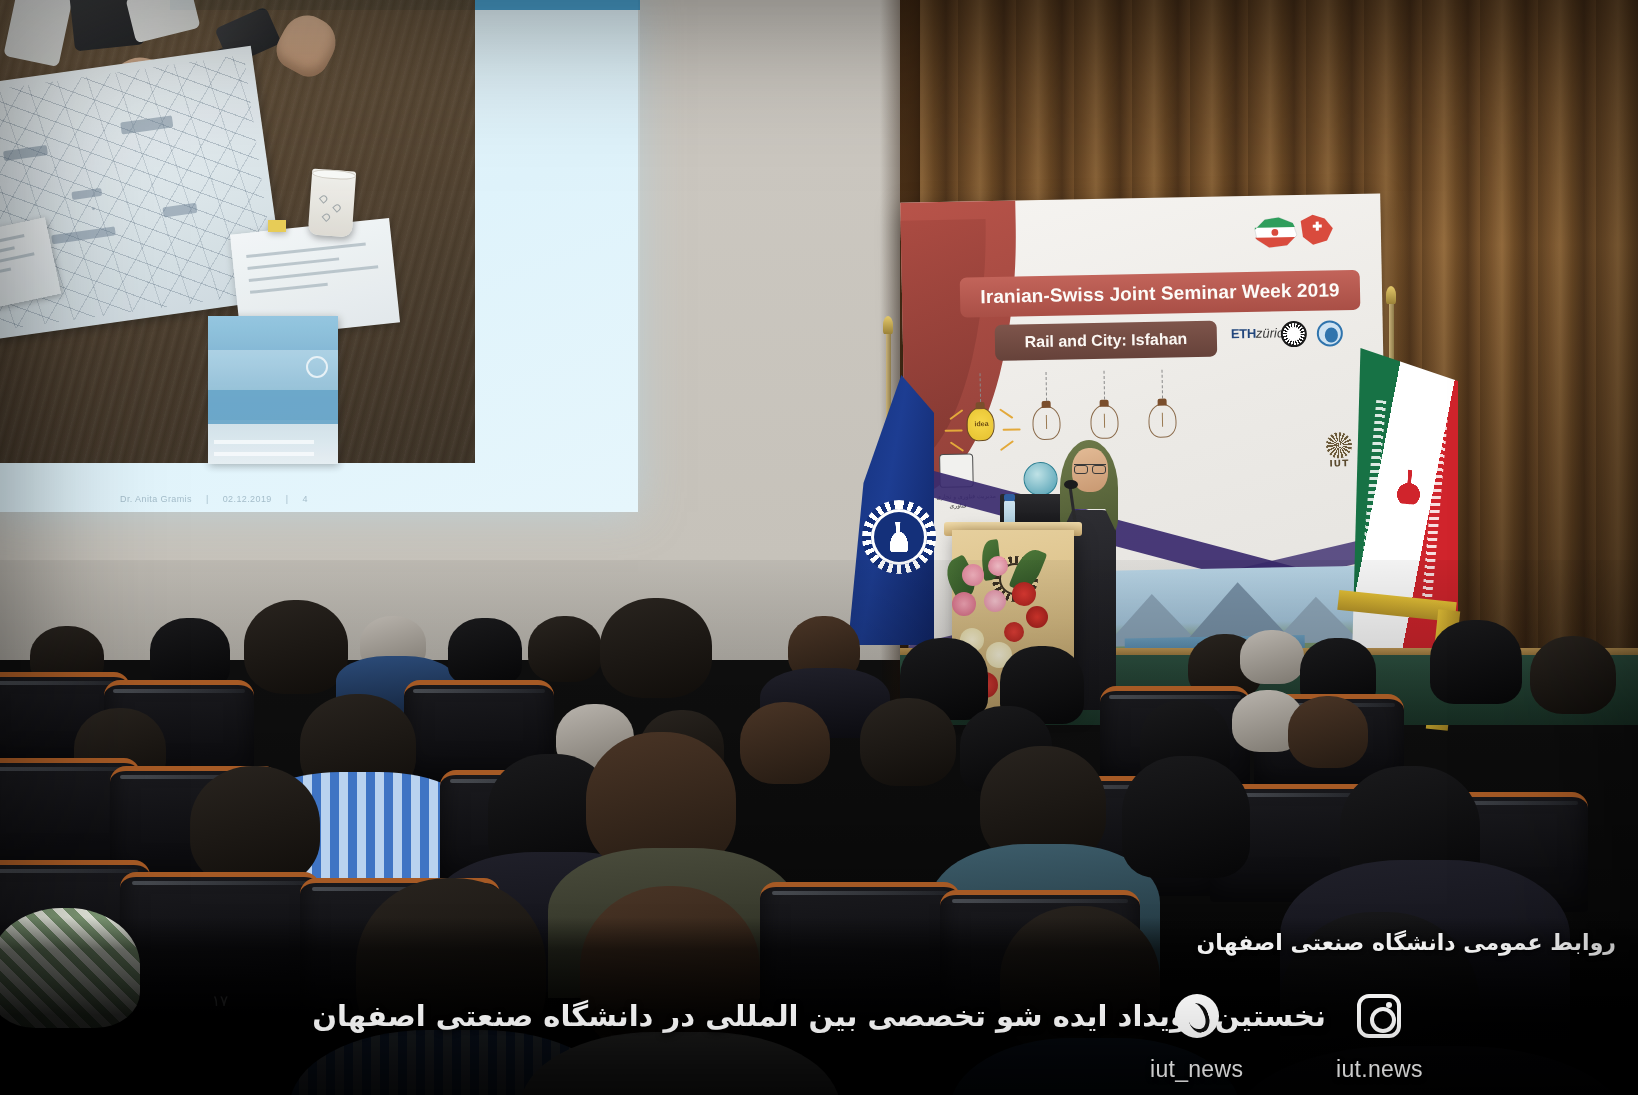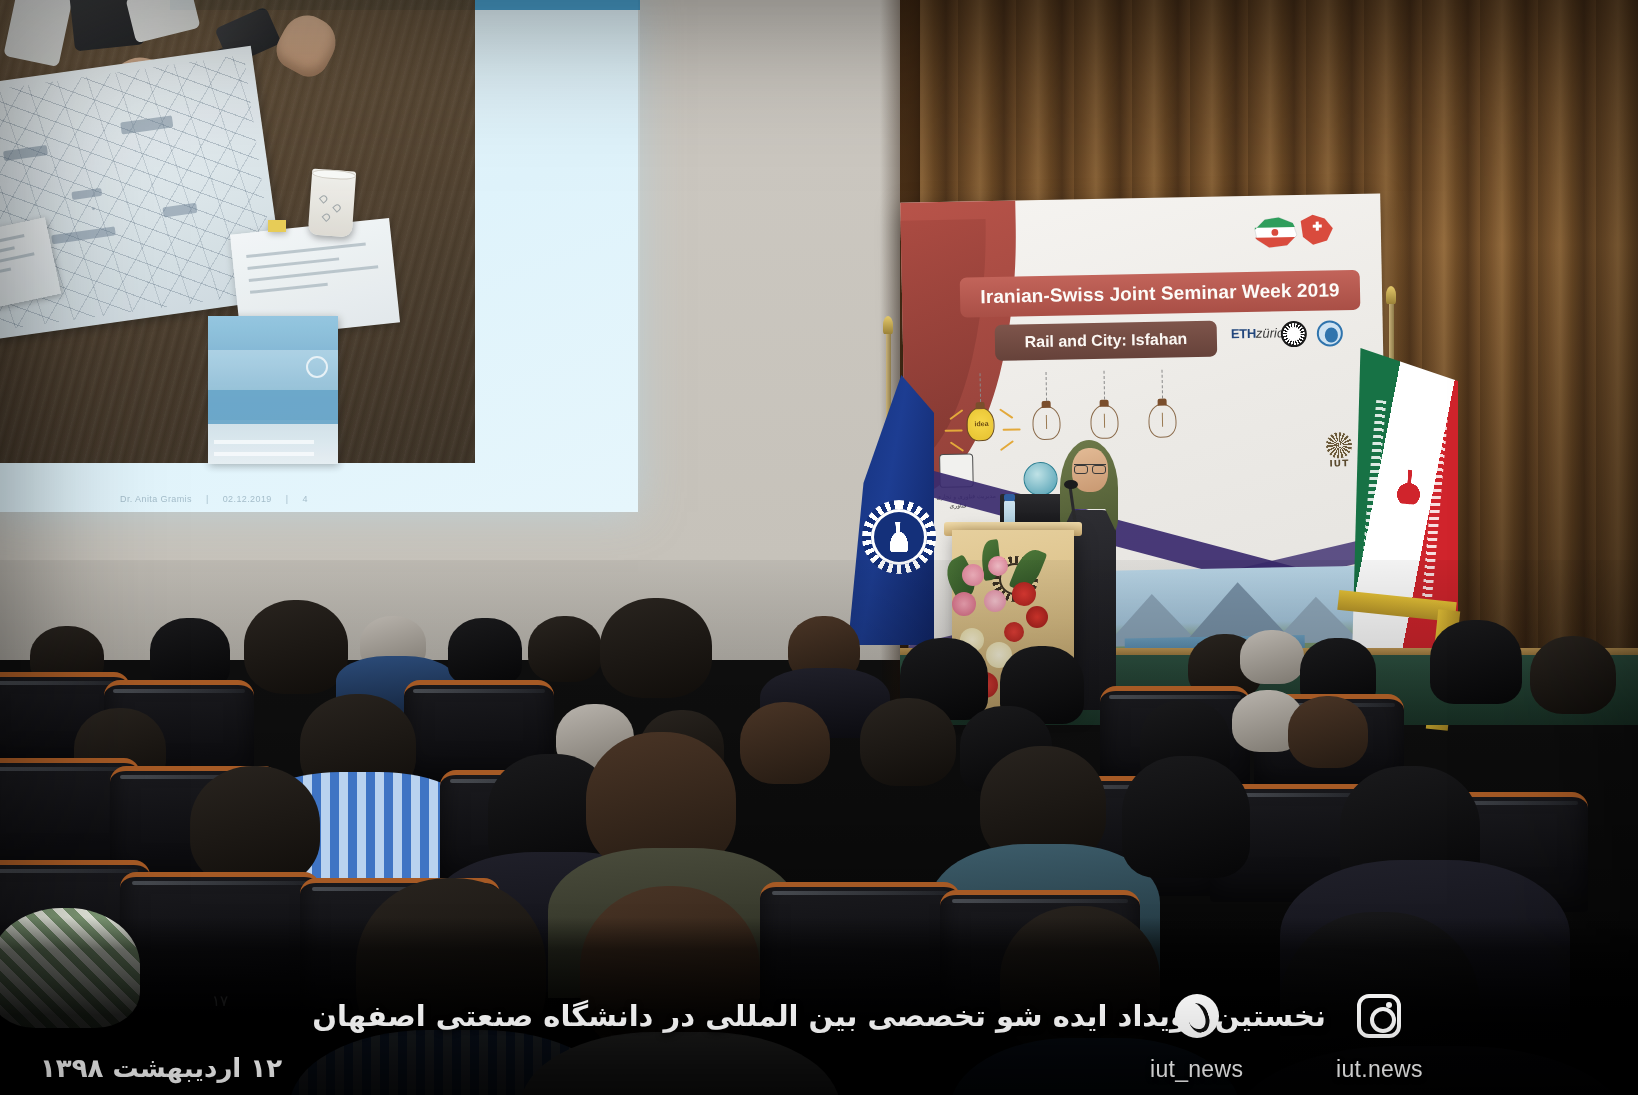--- a/index.html
+++ b/index.html
@@ -865,22 +865,22 @@
     <div class="shoulders shirt-stripe" style="left:290px;top:470px;width:330px;height:180px;"></div>
     <div class="head brown" style="left:580px;top:326px;width:180px;height:170px;"></div>
     <div class="shoulders shirt-white" style="left:520px;top:472px;width:320px;height:180px;"></div>
     <div class="head dark" style="left:1000px;top:346px;width:160px;height:150px;"></div>
     <div class="shoulders shirt-blue" style="left:950px;top:478px;width:290px;height:170px;"></div>
     <div class="head hijab" style="left:1280px;top:352px;width:200px;height:200px;"></div>
     <div class="shoulders shirt-dark" style="left:1230px;top:486px;width:400px;height:200px;"></div>
   </div>
 
   <div class="caption-band">
+    <div class="pr-line">روابط عمومی دانشگاه صنعتی اصفهان</div>
     <div class="headline">نخستین رویداد ایده شو تخصصی بین المللی در دانشگاه صنعتی اصفهان</div>
-    <div class="date-line">۱۲ اردیبهشت ۱۳۹۸</div>
 
     <div class="social" style="left:1150px;">
       <div class="soroush-ic"></div>
       <div class="social-handle">iut_news</div>
     </div>
     <div class="social" style="left:1336px;">
       <div class="insta-ic">
         <div class="insta-dot"></div>
       </div>
       <div class="social-handle">iut.news</div>

